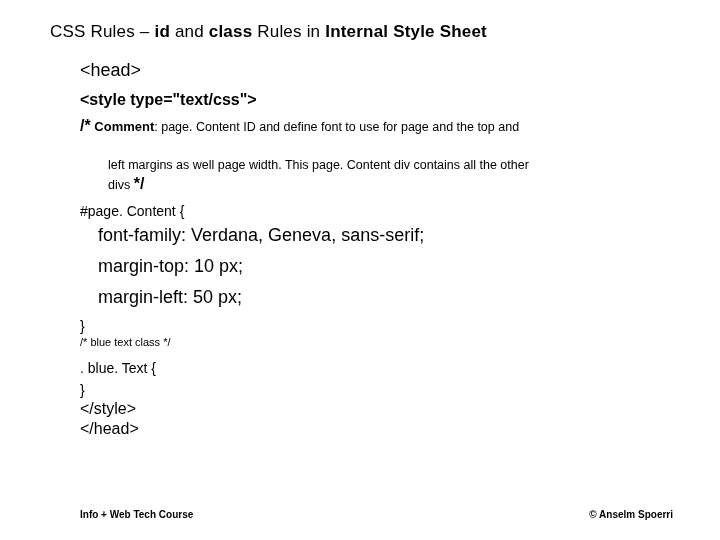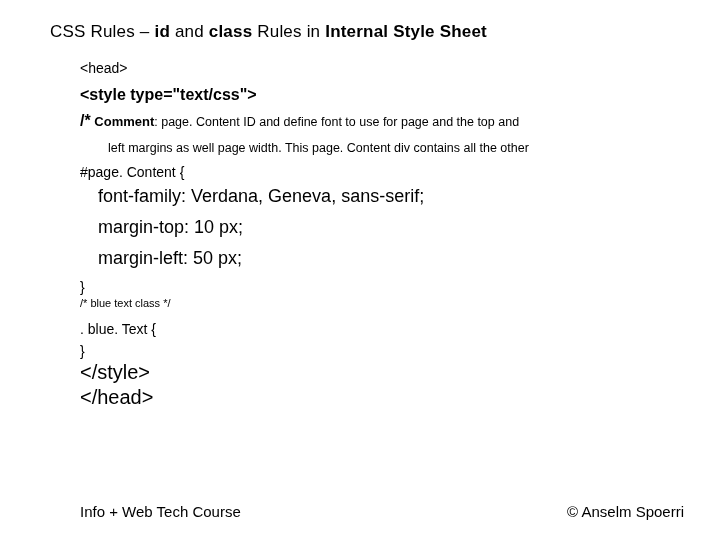--- a/index.html
+++ b/index.html
@@ -17,31 +17,31 @@
   }
   .title {
     font-size: 17px;
     margin-bottom: 18px;
     letter-spacing: 0.2px;
   }
   .indent {
     margin-left: 30px;
   }
   .head-tag {
-    font-size: 14px;
+    font-size: 18px;
     margin-bottom: 10px;
   }
   .style-tag {
     font-weight: bold;
     font-size: 16px;
     margin-bottom: 6px;
   }
   .comment {
     line-height: 1.35;
-    margin-bottom: 8px;
+    margin-bottom: 20px;
   }
   .comment-lead {
     font-weight: bold;
     font-size: 16px;
   }
   .comment-label {
     font-weight: bold;
     font-size: 13px;
   }
   .comment-body {
@@ -68,33 +68,34 @@
   }
   .close-brace {
     font-size: 14px;
     margin-bottom: 2px;
   }
   .small-comment {
     font-size: 11px;
     margin-bottom: 12px;
   }
   .end-tag {
-    font-size: 20px;
+    font-size: 16px;
     margin-bottom: 2px;
   }
   .footer {
     position: absolute;
     bottom: 20px;
     left: 0;
     width: 720px;
     display: flex;
     justify-content: space-between;
-    padding: 0 36px 0 80px;
+    padding: 0 47px 0 80px;
     box-sizing: border-box;
-    font-size: 15px;
+    font-size: 10px;
+    font-weight: bold;
   }
 </style>
 </head>
 <body>
 
 <div class="page">
 
   <div class="title">
     <span>CSS Rules – </span><b>id</b><span> and </span><b>class</b><span> Rules in </span><b>Internal Style Sheet</b>
   </div>
@@ -103,20 +104,24 @@
 
     <div class="head-tag">&lt;head&gt;</div>
 
     <div class="style-tag">&lt;style type="text/css"&gt;</div>
 
     <div class="comment">
       <span class="comment-lead">/*</span>
       <span class="comment-label">Comment</span><span class="comment-body">: page. Content ID and define font to use for page and the top and</span>
     </div>
     <div class="comment-cont">left margins as well page width. This page. Content div contains all the other</div>
+    <div class="comment-cont">
+      <span>divs</span>
+      <span class="comment-tail">*/</span>
+    </div>
 
     <div class="selector">#page. Content {</div>
 
     <div class="rule">font-family: Verdana, Geneva, sans-serif;</div>
     <div class="rule">margin-top: 10 px;</div>
     <div class="rule">margin-left: 50 px;</div>
 
     <div class="close-brace">}</div>
 
     <div class="small-comment">/* blue text class */</div>

